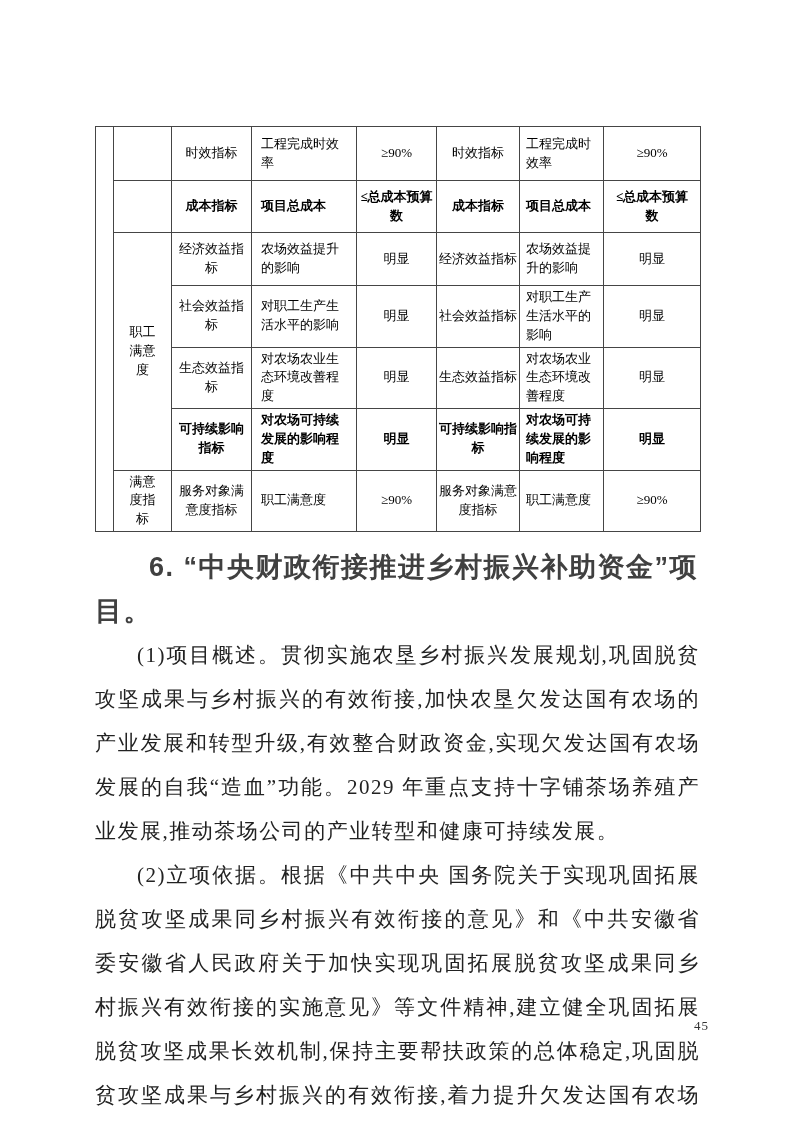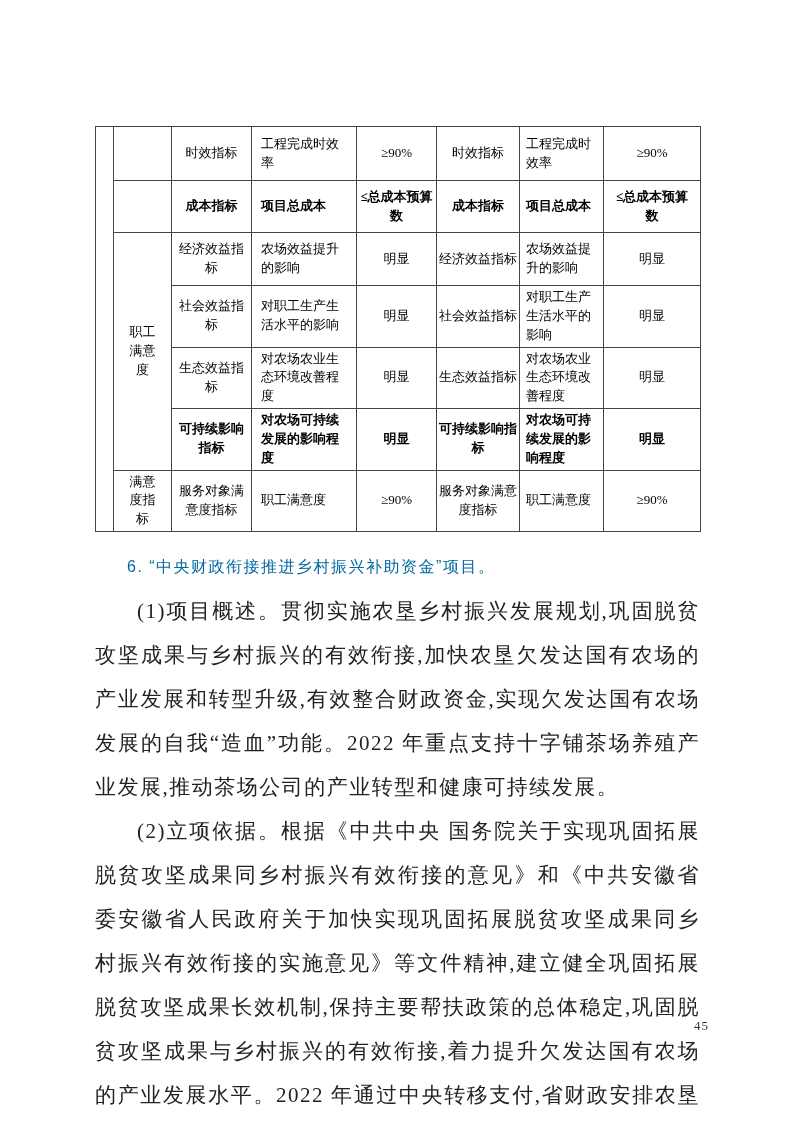--- a/index.html
+++ b/index.html
@@ -53,27 +53,27 @@
   tr.r1 { height: 54px; }
   tr.r2 { height: 52px; font-weight: bold; }
   tr.r3 { height: 53px; }
   tr.r4 { height: 58px; }
   tr.r5 { height: 58px; }
   tr.r6 { height: 59px; font-weight: bold; }
   tr.r7 { height: 56px; }
   
   .heading {
     font-family: "Liberation Sans", "DejaVu Sans", sans-serif;
-    font-weight: 400;
-    font-size: 16px;
+    font-weight: 700;
+    font-size: 27px;
     line-height: 44px;
     margin-top: 13px;
     text-indent: 2em;
     letter-spacing: 1.5px;
-    color: #0369a1;
+    color: #404040;
   }
   p.body-par {
     font-size: 21px;
     line-height: 44px;
     letter-spacing: 1.5px;
     text-align: justify;
     text-indent: 2em;
     color: #222;
   }
   .page-number {
@@ -162,18 +162,18 @@
         <td>≥90%</td>
         <td>服务对象满意度指标</td>
         <td class="leftNarrow">职工满意度</td>
         <td class="valH">≥90%</td>
       </tr>
     </tbody>
       </table>
 
     <h2 class="heading">6. “中央财政衔接推进乡村振兴补助资金”项目。</h2>
 
-    <p class="body-par">(1)项目概述。贯彻实施农垦乡村振兴发展规划,巩固脱贫攻坚成果与乡村振兴的有效衔接,加快农垦欠发达国有农场的产业发展和转型升级,有效整合财政资金,实现欠发达国有农场发展的自我“造血”功能。2022 年重点支持十字铺茶场养殖产业发展,推动茶场公司的产业转型和健康可持续发展。</p>
+    <p class="body-par">(1)项目概述。贯彻实施农垦乡村振兴发展规划,巩固脱贫攻坚成果与乡村振兴的有效衔接,加快农垦欠发达国有农场的产业发展和转型升级,有效整合财政资金,实现欠发达国有农场发展的自我“造血”功能。2029 年重点支持十字铺茶场养殖产业发展,推动茶场公司的产业转型和健康可持续发展。</p>
     <p class="body-par">(2)立项依据。根据《中共中央 国务院关于实现巩固拓展脱贫攻坚成果同乡村振兴有效衔接的意见》和《中共安徽省委安徽省人民政府关于加快实现巩固拓展脱贫攻坚成果同乡村振兴有效衔接的实施意见》等文件精神,建立健全巩固拓展脱贫攻坚成果长效机制,保持主要帮扶政策的总体稳定,巩固脱贫攻坚成果与乡村振兴的有效衔接,着力提升欠发达国有农场的产业发展水平。2022 年通过中央转移支付,省财政安排农垦系统欠发达国有</p>
   </div>
 
   <div class="page-number">45</div>
 </div>
 
 </body></html>

